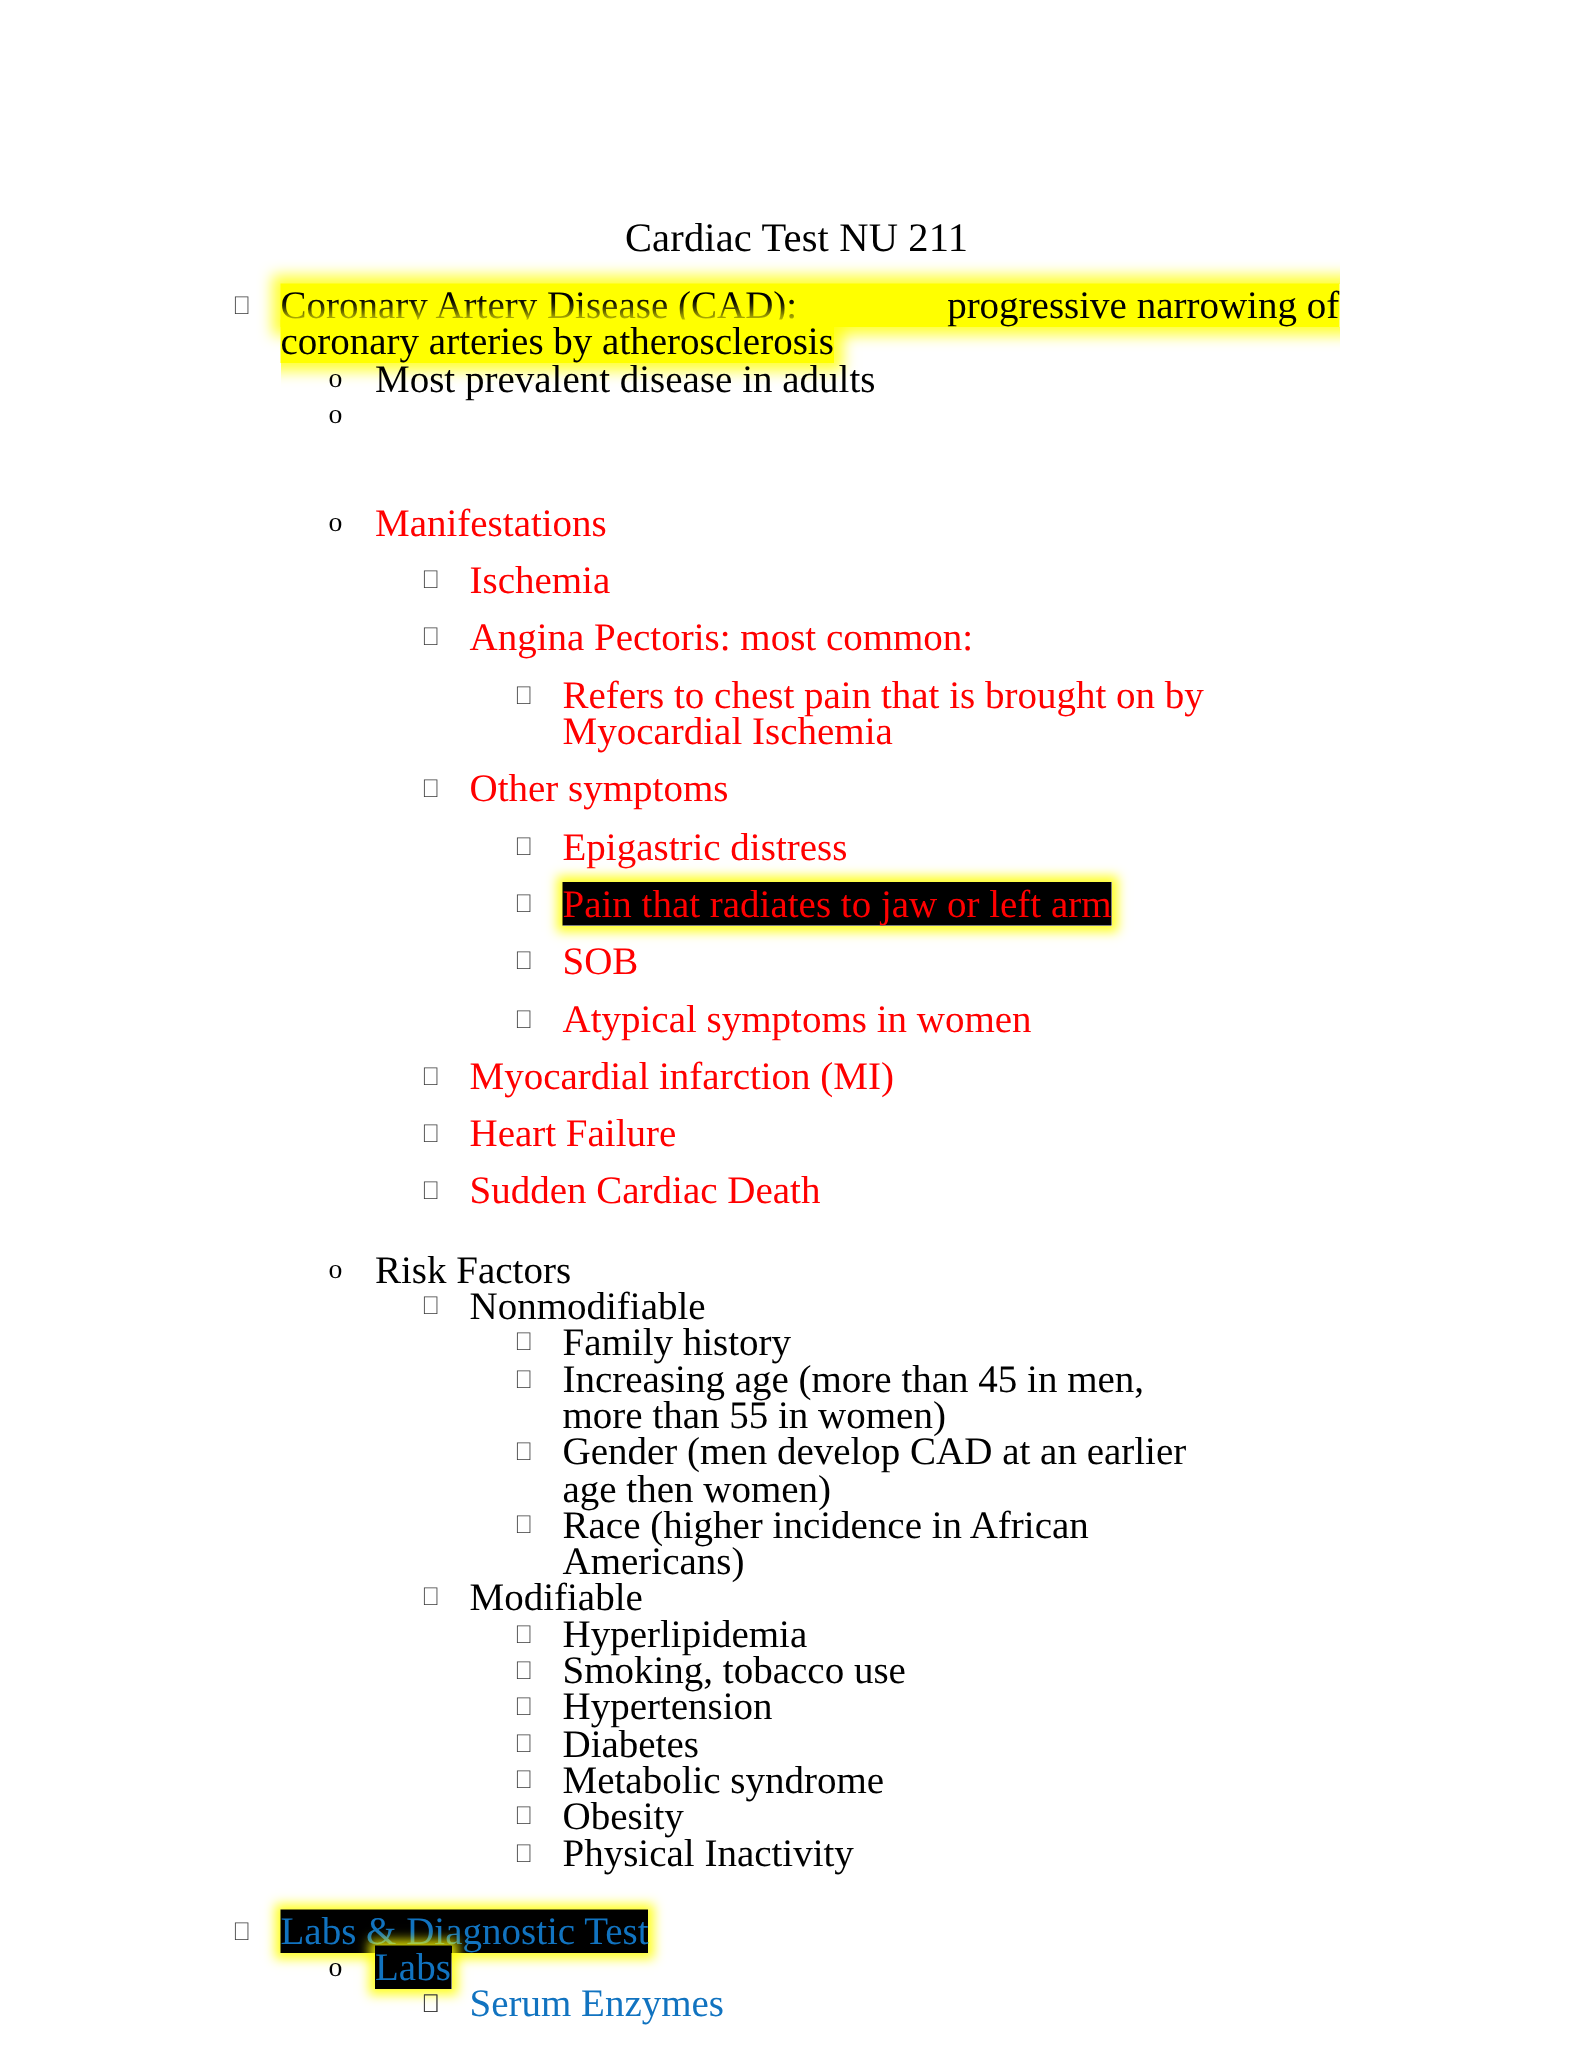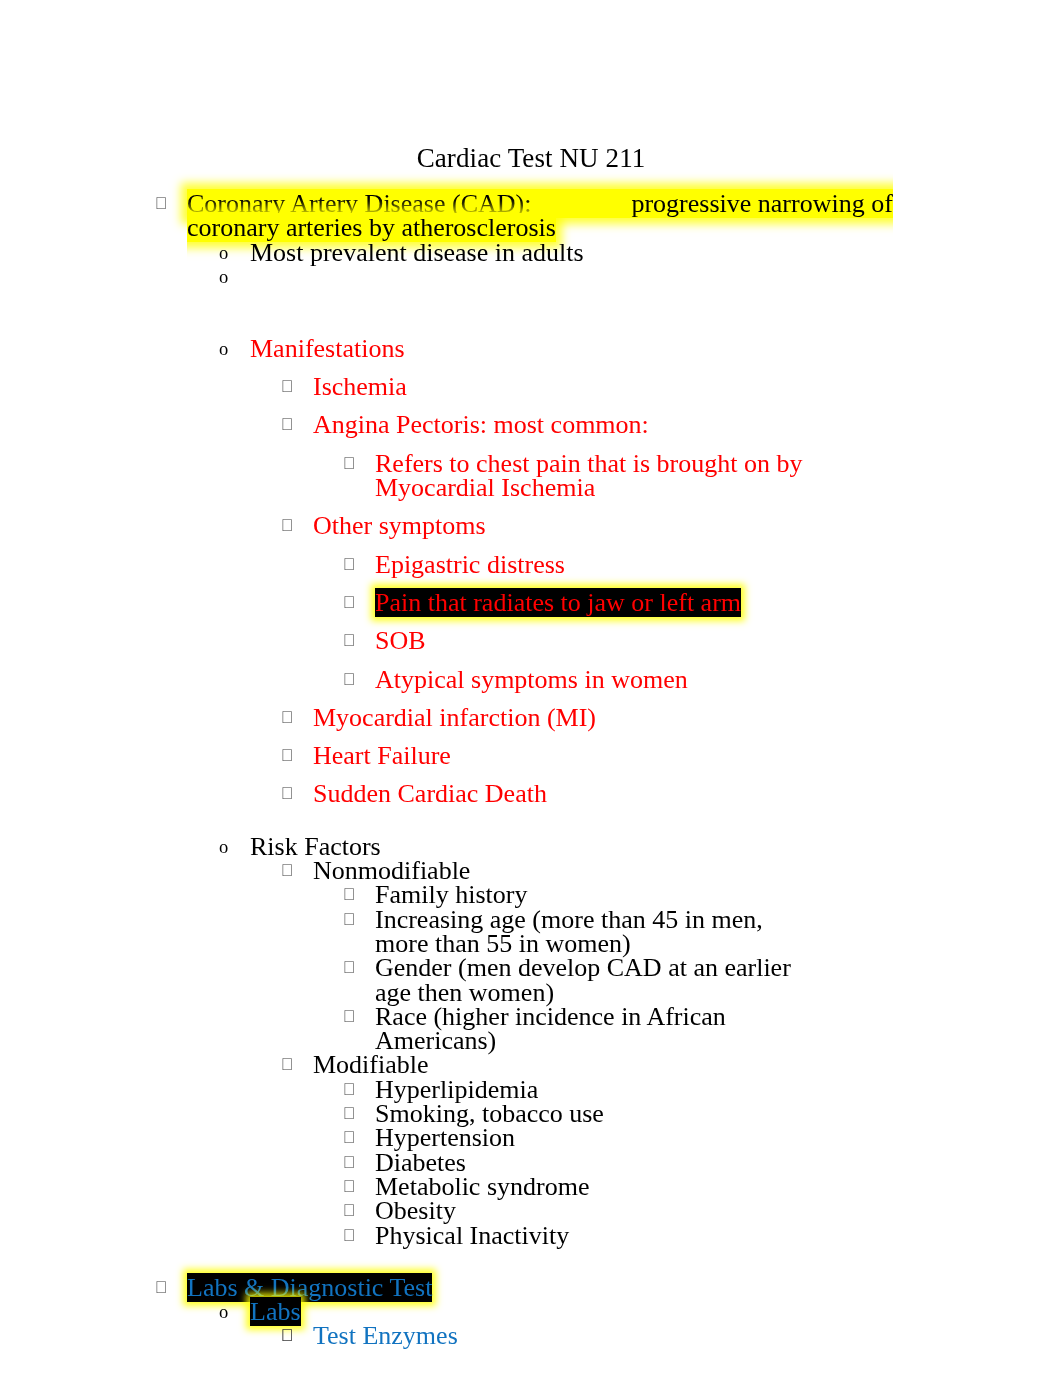--- a/index.html
+++ b/index.html
@@ -289,17 +289,17 @@
       <span class="bullet oh">o</span>
       <span class="txt w-lvl1 c-blue"><span class="hl">Labs</span></span>
     </div>
 
     <div class="line lvl2">
       <span class="bullet box">⎕</span>
     </div>
 
     <div class="line lvl2">
       <span class="bullet box">⎕</span>
-      <span class="txt w-lvl2 c-blue">Test Enzymes</span>
+      <span class="txt w-lvl2 c-blue">Serum Enzymes</span>
     </div>
 
   </div>
 </div>
 
 </body></html>

